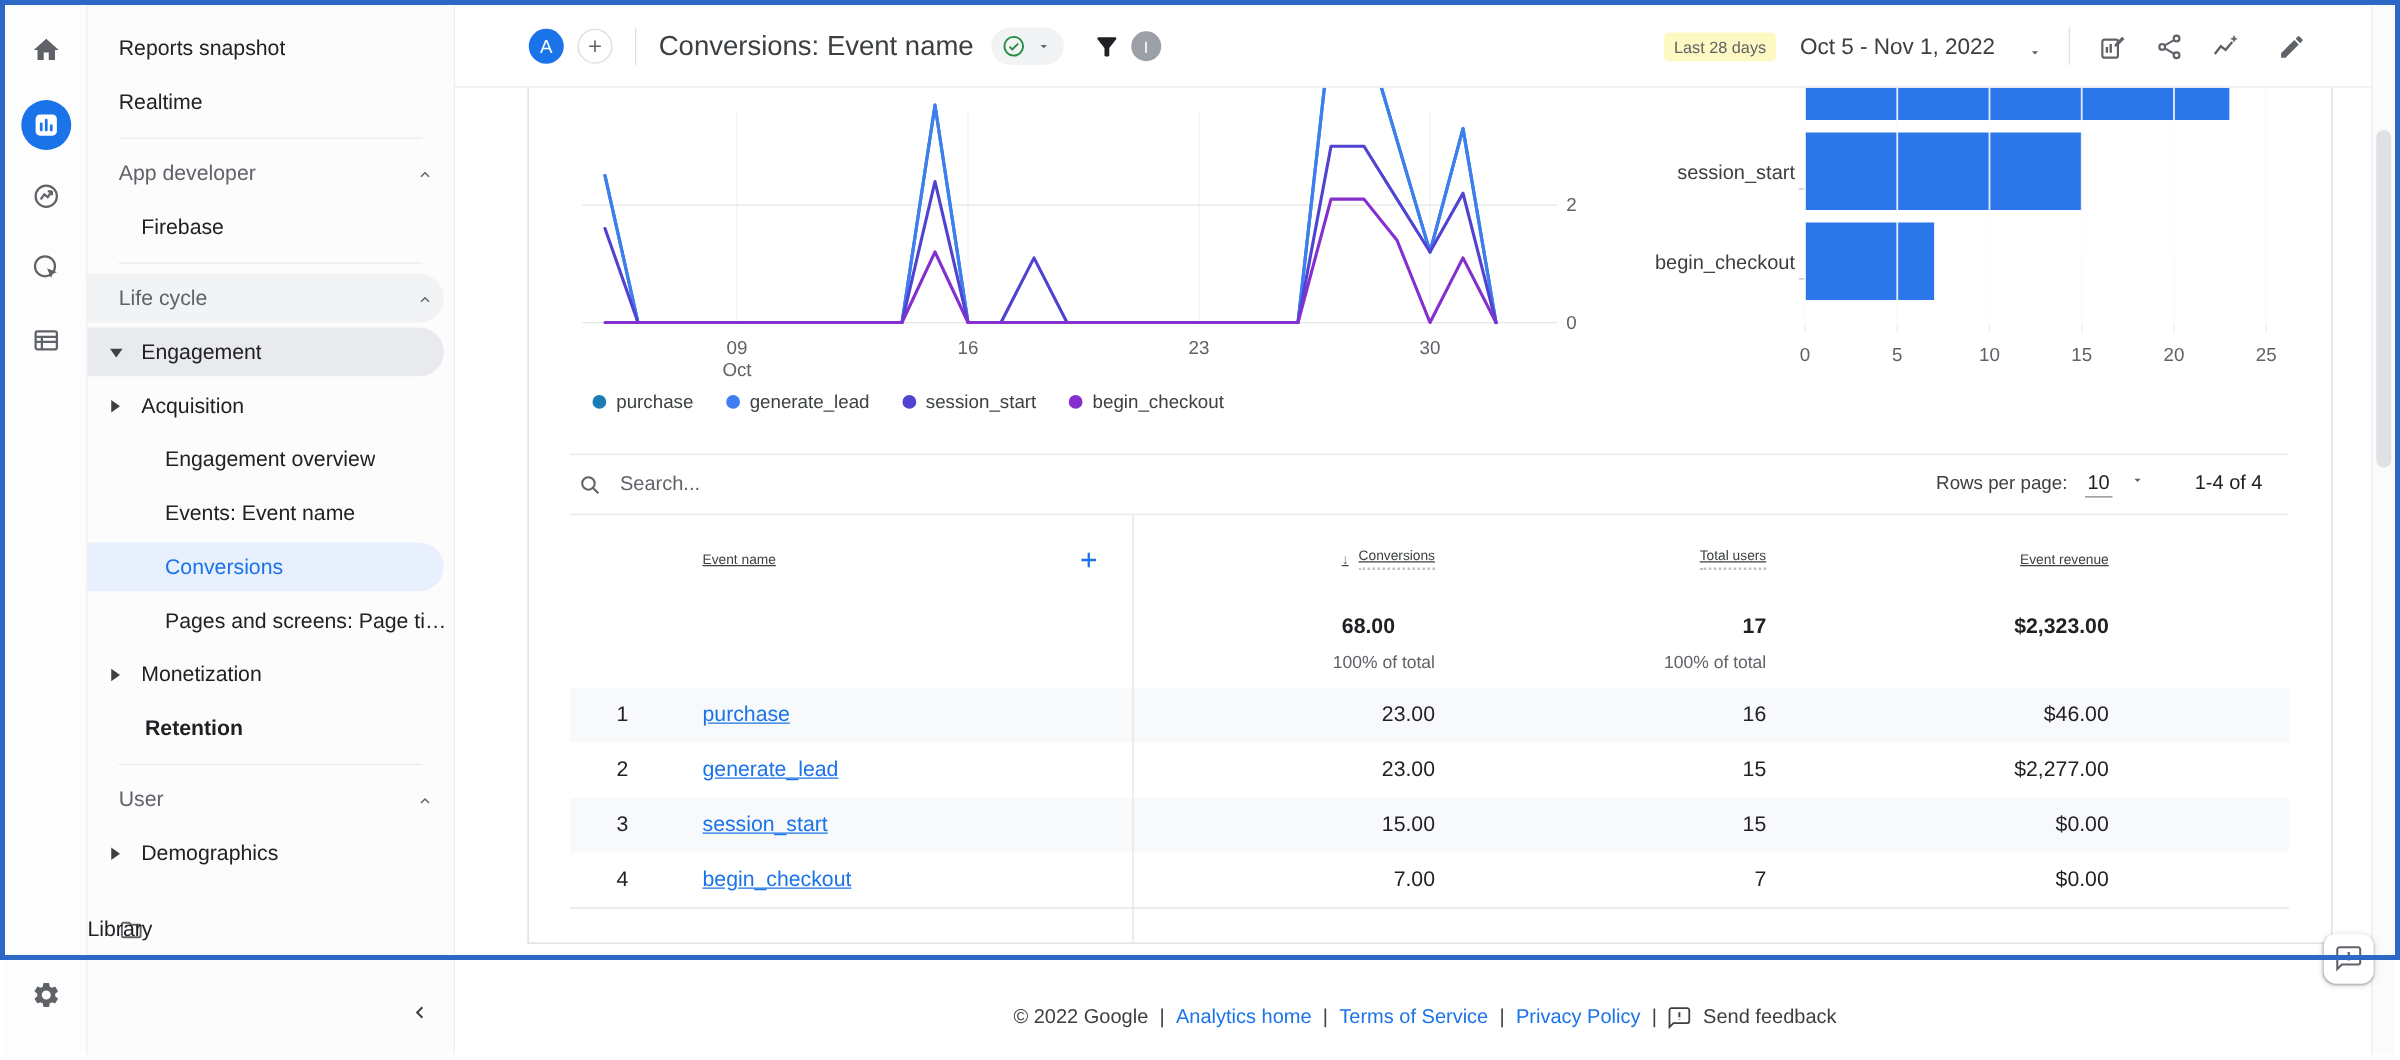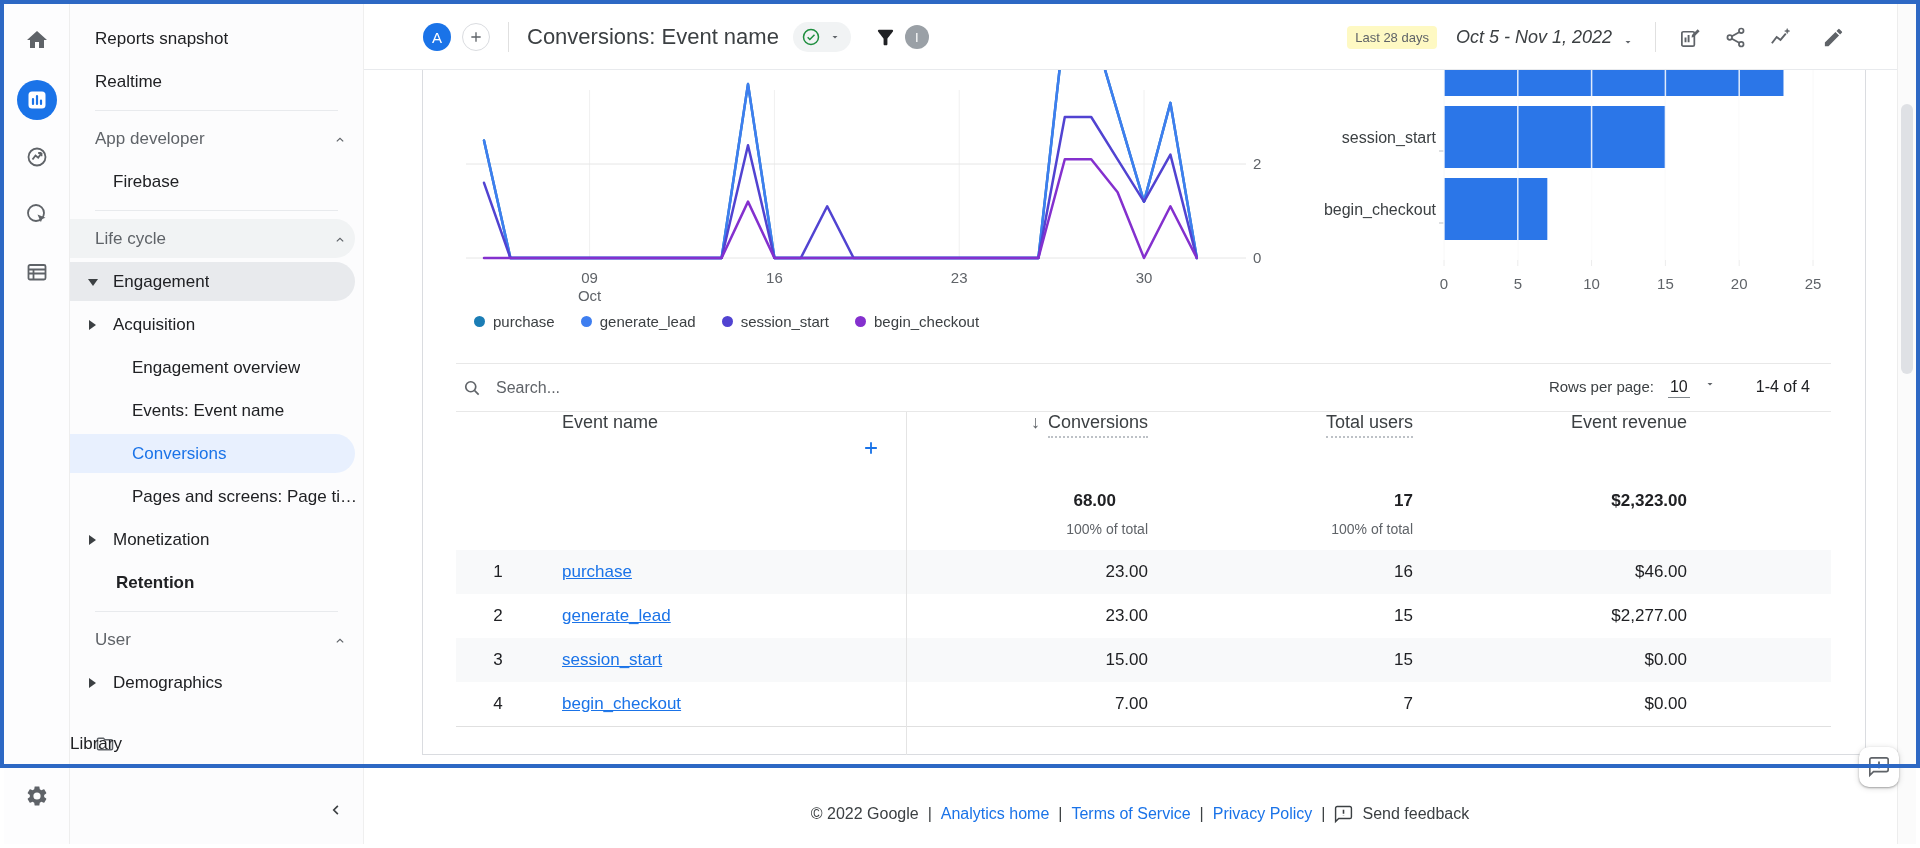--- a/index.html
+++ b/index.html
@@ -46,21 +46,21 @@
     display:flex; align-items:center; justify-content:center; color:#5f6368; }
   .hdr-vdiv { width:1px; height:30px; background:#e0e0e0; margin:0 18px 0 18px; }
   #page-title { font-size:22px; color:#3c4043; white-space:nowrap; }
   #check-pill { display:flex; align-items:center; gap:8px; background:#f1f3f4; border-radius:16px;
     height:30px; padding:0 10px 0 8px; margin-left:14px; }
   #filter-icon { margin-left:22px; }
   #insight-badge { width:24px; height:24px; border-radius:50%; background:#9aa0a6; color:#fff;
     font-size:13px; display:flex; align-items:center; justify-content:center; margin-left:6px; }
   .hdr-right { position:absolute; right:70px; top:0; height:66px; display:flex; align-items:center; gap:19px; }
   #date-preset { font-size:13px; color:#5f6368; background:#fef9c3; border-radius:4px; padding:4px 8px; }
-  #date-range { font-size:18px; font-weight:500; color:#3c4043; display:flex; align-items:flex-end; gap:10px; white-space:nowrap;font-style:italic; }
+  #date-range { font-size:18px; font-weight:500; color:#3c4043; display:flex; align-items:flex-end; gap:26px; white-space:nowrap; }
   .icon-btn { width:26px; height:26px; display:flex; align-items:center; justify-content:center; }
   .icon-btn svg { width:23px; height:23px; }
 
   
   #card { position:absolute; left:58px; top:66px; width:1444px; height:685px;
     border-left:1px solid #dadce0; border-right:1px solid #dadce0; border-bottom:1px solid #dadce0; background:#fff; }
   #charts-region { position:absolute; left:0; top:0; width:1444px; height:236px; overflow:hidden; }
   #legend { position:absolute; left:51px; top:240px; height:22px; display:flex; align-items:center; gap:26px; }
   .legend-item { display:flex; align-items:center; gap:8px; font-size:15px; color:#3c4043; }
   .legend-dot { width:11px; height:11px; border-radius:50%; }
@@ -71,21 +71,21 @@
     border-bottom:1px solid #e8e8e8; display:flex; align-items:center; }
   #search-icon { margin-left:6px; width:20px; height:20px; }
   #search-input { border:0; outline:none; font-size:16px; color:#202124; margin-left:14px; width:300px;
     font-family:"Liberation Sans", sans-serif; background:transparent; }
   #search-input::placeholder { color:#5f6368; }
   #search-controls { position:absolute; right:17px; display:flex; align-items:flex-start; font-size:15px; color:#3c4043; }
   #rpp-value { font-size:16px; color:#202124; border-bottom:1px solid #80868b; padding:0 2px 1px 2px; margin-left:14px; }
   #rpp-caret { margin-left:14px; }
   #pagination { margin-left:40px; margin-right:4px; font-size:16px; color:#202124; }
   #vdivider { position:absolute; left:450px; top:49px; bottom:0; width:1px; background:#e4e4e4; }
-  .hdr-cell { position:absolute; top:0; height:71px; display:flex; align-items:flex-start; font-size:18px; color:#3c4043; }
+  .hdr-cell { position:absolute; top:0; height:71px; display:flex; align-items:center; font-size:11px; color:#3c4043;text-decoration:underline; }
   #col-headers { position:absolute; left:0; right:0; top:49px; height:71px; }
   .metric-label { border-bottom:2px dotted #bdc1c6; padding-bottom:3px; }
   .sort-arrow { margin-right:8px; color:#5f6368; }
   #add-dim { position:absolute; left:403px; width:24px; height:24px; top:24px; display:flex;
     align-items:center; justify-content:center; }
   #totals-row { position:absolute; left:0; right:0; top:120px; height:67px; }
   .tot-val { position:absolute; top:8px; font-size:17px; font-weight:700; color:#202124; }
   .tot-note { position:absolute; top:38px; font-size:14px; color:#5f6368; }
   #rows { position:absolute; left:0; right:0; top:187px; border-bottom:1px solid #e0e0e0; }
   .trow { position:relative; height:44px; font-size:17px; color:#202124; }

